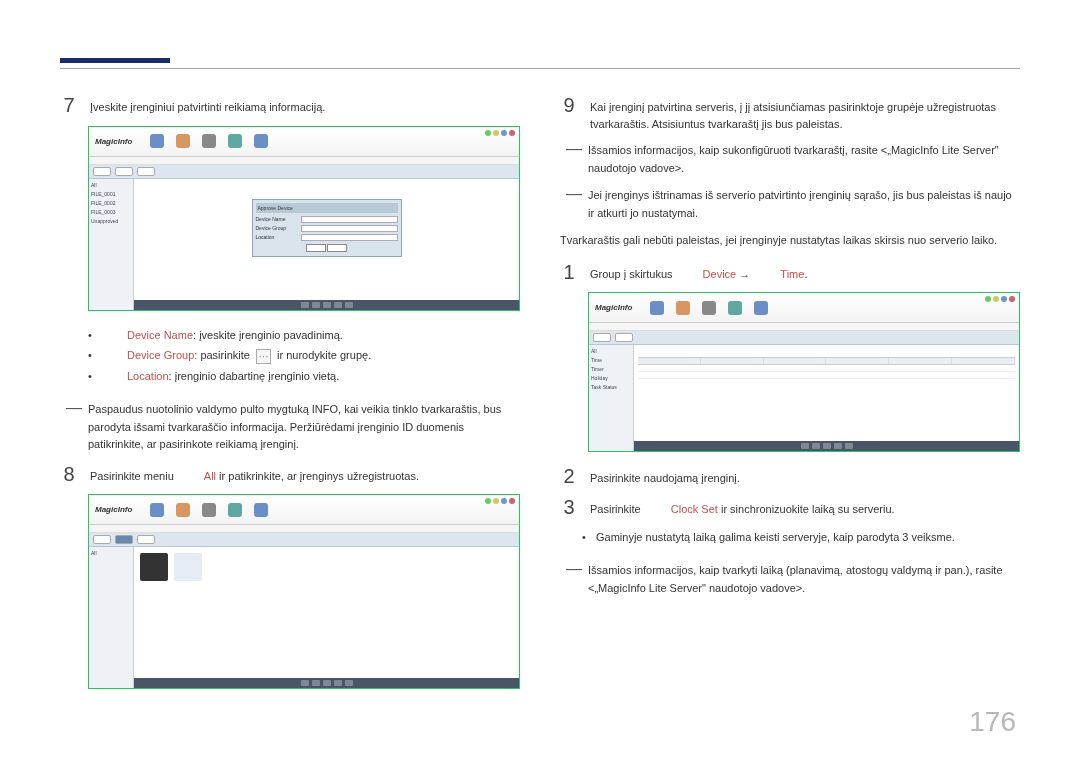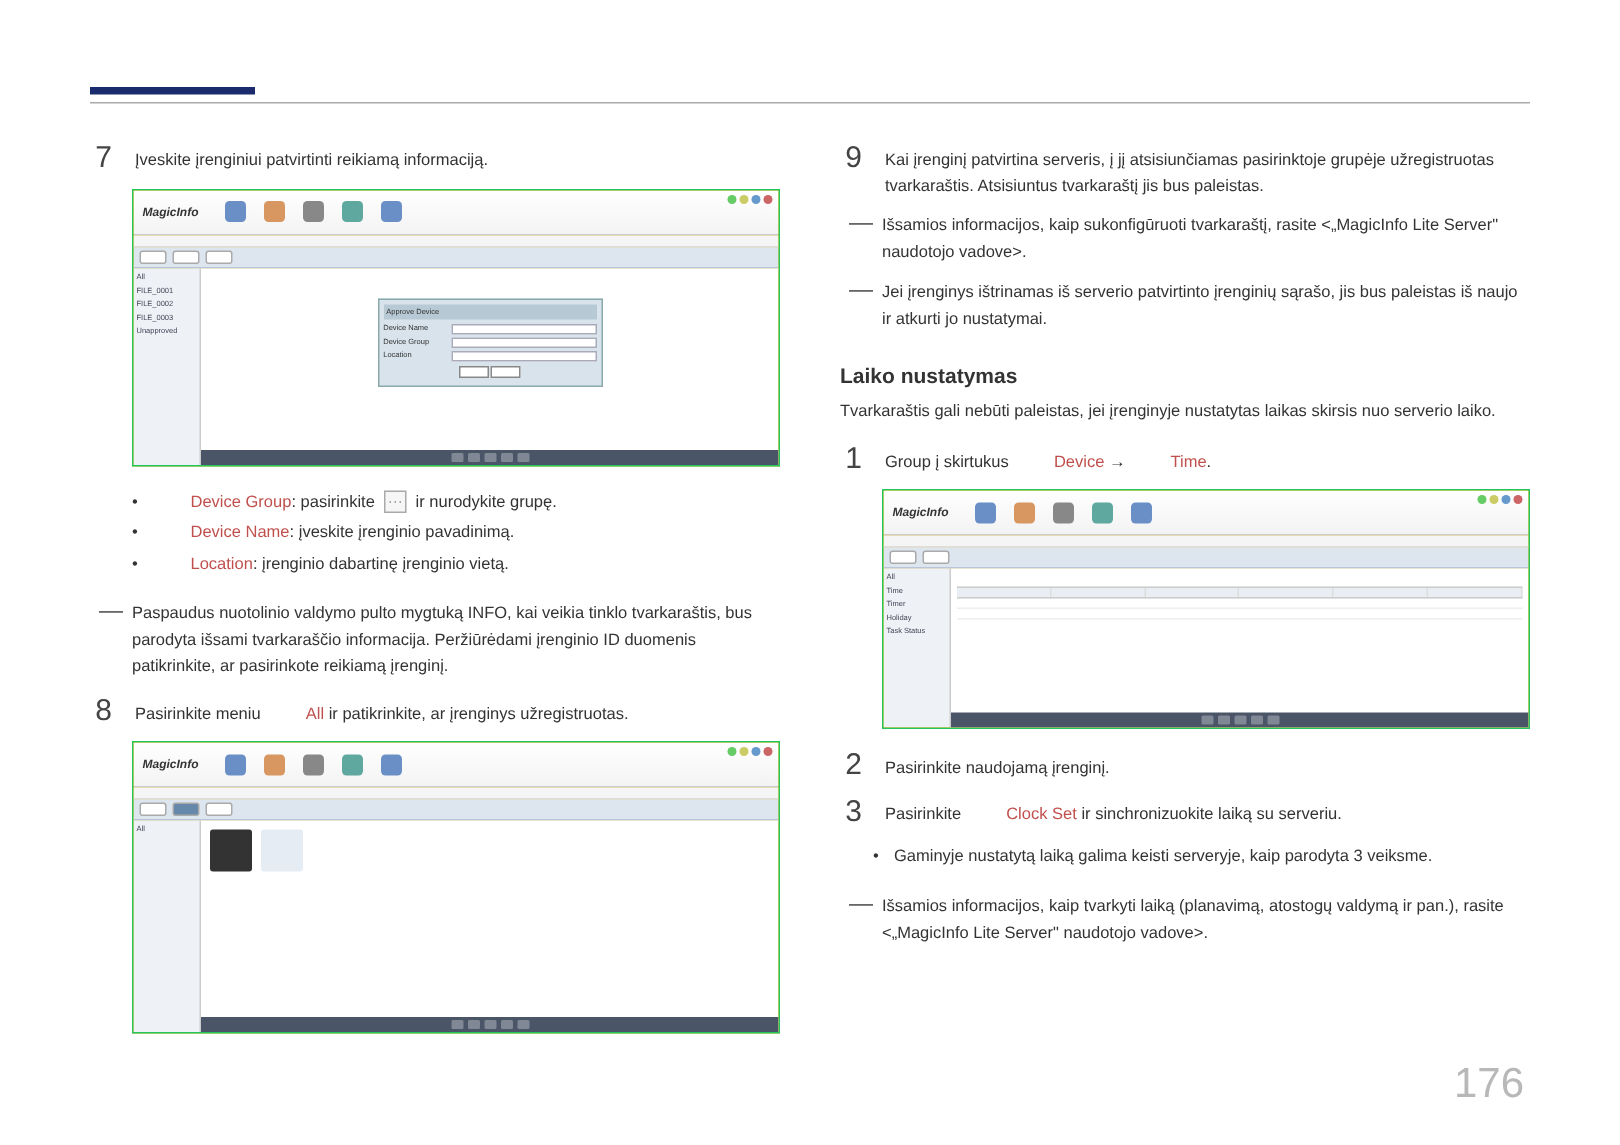--- a/index.html
+++ b/index.html
@@ -354,26 +354,26 @@
               <span></span>
               <span></span>
               <span></span>
           </div>
         </div>
       </div>
     </div>
 
     <ul class="bullet-list">
       <li>
+        <span class="highlight">Device Name</span><span>: įveskite įrenginio pavadinimą.</span>
+      </li>
+      <li>
         <span class="highlight">Device Group</span><span>: pasirinkite</span>
         <span class="icon-box">···</span>
         <span>ir nurodykite grupę.</span>
-      </li>
-      <li>
-        <span class="highlight">Device Name</span><span>: įveskite įrenginio pavadinimą.</span>
       </li>
       <li>
         <span class="highlight">Location</span><span>: įrenginio dabartinę įrenginio vietą.</span>
       </li>
     </ul>
 
     <div class="dash-note">
       <div class="dash">―</div>
       <div class="body">Paspaudus nuotolinio valdymo pulto mygtuką INFO, kai veikia tinklo tvarkaraštis, bus parodyta išsami tvarkaraščio informacija. Peržiūrėdami įrenginio ID duomenis patikrinkite, ar pasirinkote reikiamą įrenginį.</div>
     </div>
@@ -439,21 +439,20 @@
 
     <div class="dash-note">
       <div class="dash">―</div>
       <div class="body">Išsamios informacijos, kaip sukonfigūruoti tvarkaraštį, rasite &lt;„MagicInfo Lite Server" naudotojo vadove&gt;.</div>
     </div>
     <div class="dash-note">
       <div class="dash">―</div>
       <div class="body">Jei įrenginys ištrinamas iš serverio patvirtinto įrenginių sąrašo, jis bus paleistas iš naujo ir atkurti jo nustatymai.</div>
     </div>
 
-    <div class="heading">Laiko nustatymas</div>
     <div class="intro">Tvarkaraštis gali nebūti paleistas, jei įrenginyje nustatytas laikas skirsis nuo serverio laiko.</div>
 
     <div class="step">
       <div class="step-num">1</div>
       <div class="step-body">
         <span>Group į skirtukus </span><span class="highlight">Device</span><span> → </span><span class="highlight">Time</span><span>.</span>
       </div>
     </div>
 
     <div class="screenshot medium">

